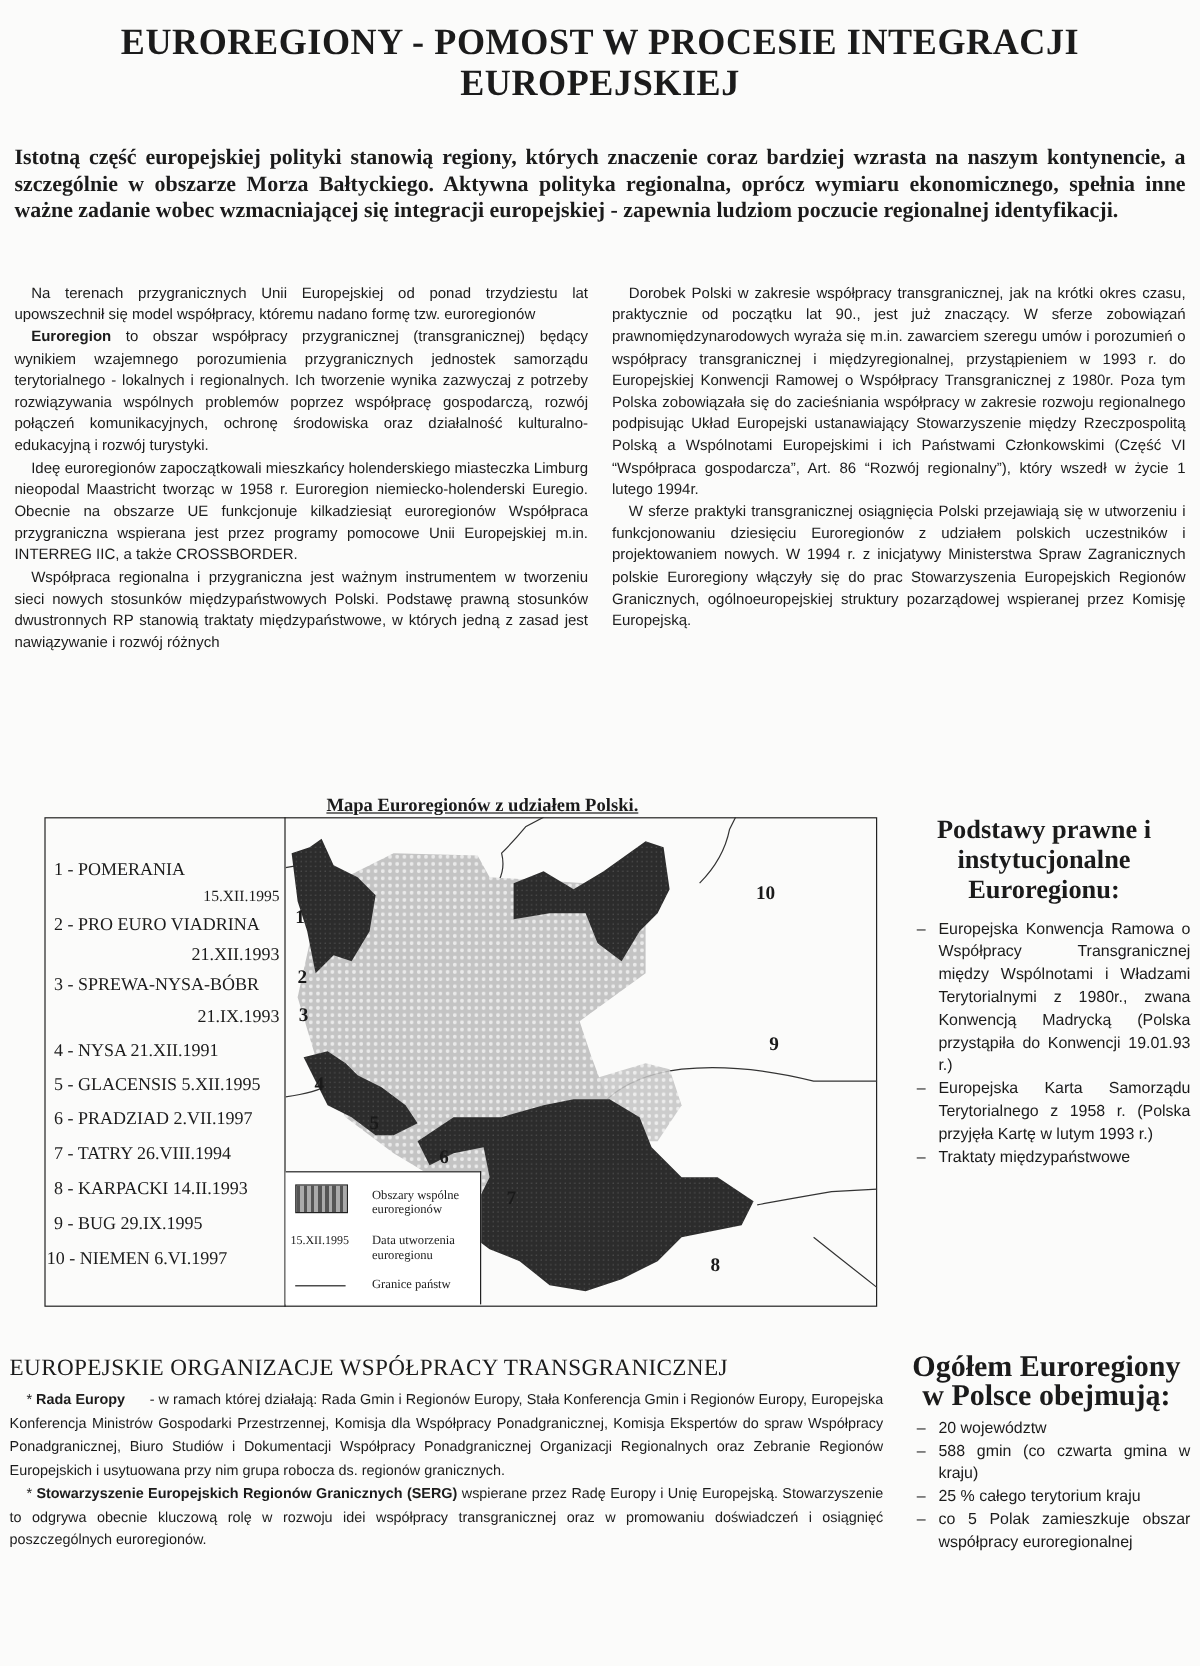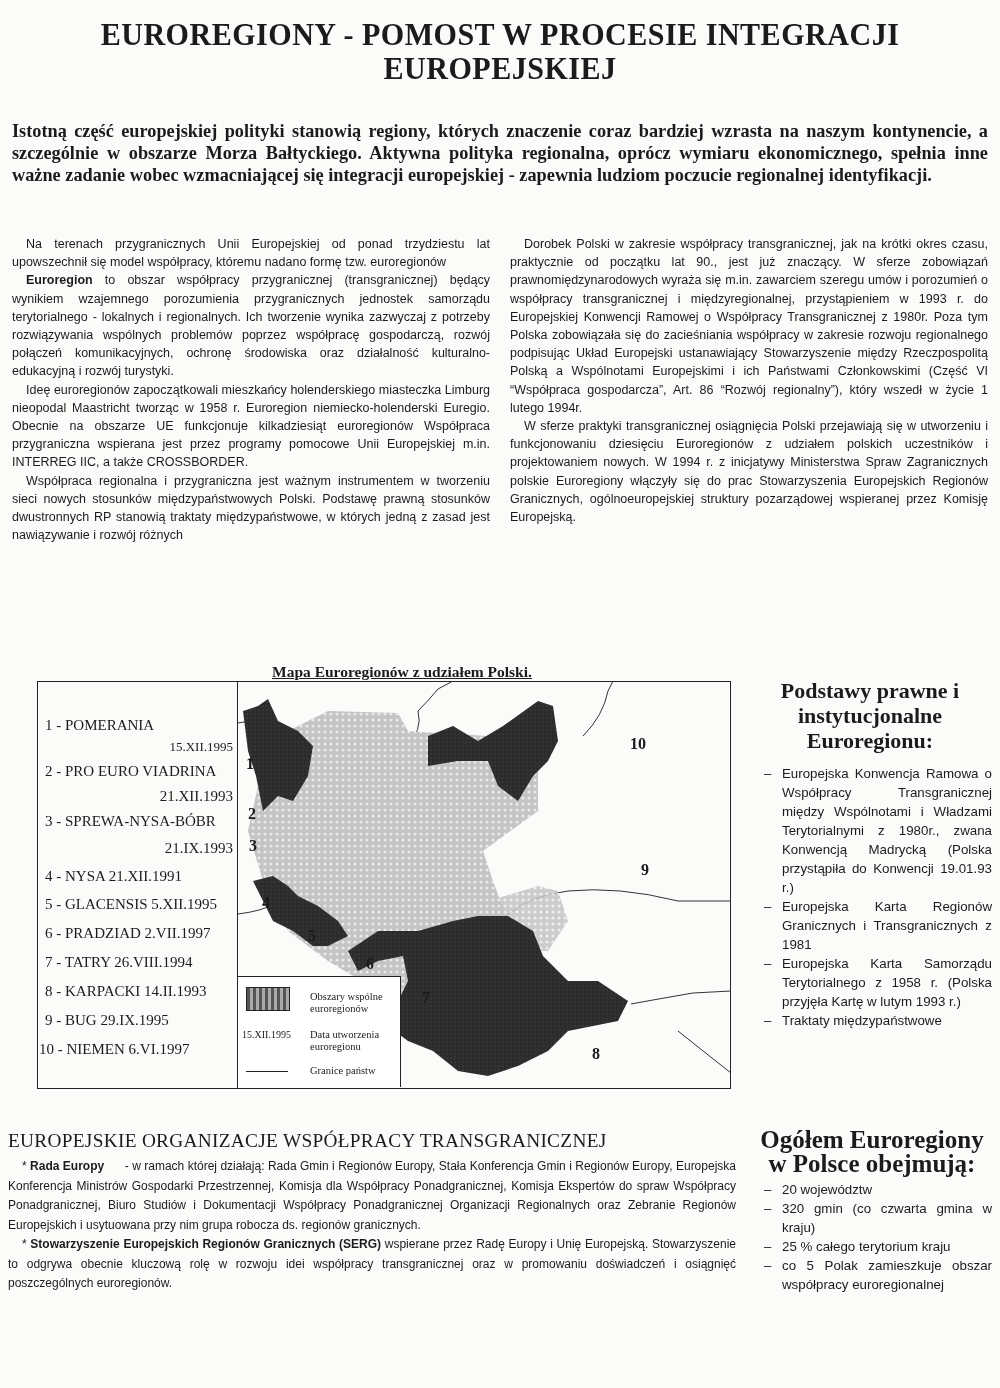--- a/index.html
+++ b/index.html
@@ -116,29 +116,28 @@
   <div style="position:absolute;left:72px;top:14px;width:86px;">Obszary wspólne euroregionów</div>
   <div style="position:absolute;left:4px;top:52px;font-size:10px;">15.XII.1995</div>
   <div style="position:absolute;left:72px;top:52px;width:88px;">Data utworzenia euroregionu</div>
   <div style="position:absolute;left:8px;top:94px;width:42px;border-top:1px solid #222;"></div>
   <div style="position:absolute;left:72px;top:88px;">Granice państw</div>
 </div>
 
 <div class="side-head" style="left:750px;top:678px;width:240px;font-size:22px;line-height:25px;">Podstawy prawne i instytucjonalne Euroregionu:</div>
 <ul class="side-list" style="left:760px;top:764px;width:232px;">
   <li>Europejska Konwencja Ramowa o Współpracy Transgranicznej między Wspólnotami i Władzami Terytorialnymi z 1980r., zwana Konwencją Madrycką (Polska przystąpiła do Konwencji 19.01.93 r.)</li>
-  <li>Europejska Karta Regionów Granicznych i Transgranicznych z 1981</li>
   <li>Europejska Karta Samorządu Terytorialnego z 1958 r. (Polska przyjęła Kartę w lutym 1993 r.)</li>
   <li>Traktaty międzypaństwowe</li>
 </ul>
 
 <div class="side-head" style="left:752px;top:1128px;width:240px;font-size:25px;line-height:24px;">Ogółem Euroregiony w Polsce obejmują:</div>
 <ul class="side-list" style="left:760px;top:1180px;width:232px;">
   <li>20 województw</li>
-  <li>320 gmin (co czwarta gmina w kraju)</li>
+  <li>588 gmin (co czwarta gmina w kraju)</li>
   <li>25 % całego terytorium kraju</li>
   <li>co 5 Polak zamieszkuje obszar współpracy euroregionalnej</li>
 </ul>
 
 <div class="org-head">EUROPEJSKIE ORGANIZACJE WSPÓŁPRACY TRANSGRANICZNEJ</div>
 <div class="org">
   <p><span>* </span><b>Rada Europy</b><span style="white-space:pre-wrap">      - w ramach której działają: Rada Gmin i Regionów Europy, Stała Konferencja Gmin i Regionów Europy, Europejska Konferencja Ministrów Gospodarki Przestrzennej, Komisja dla Współpracy Ponadgranicznej, Komisja Ekspertów do spraw Współpracy Ponadgranicznej, Biuro Studiów i Dokumentacji Współpracy Ponadgranicznej Organizacji Regionalnych oraz Zebranie Regionów Europejskich i usytuowana przy nim grupa robocza ds. regionów granicznych.</span></p>
   <p><span>* </span><b>Stowarzyszenie Europejskich Regionów Granicznych (SERG)</b><span> wspierane przez Radę Europy i Unię Europejską. Stowarzyszenie to odgrywa obecnie kluczową rolę w rozwoju idei współpracy transgranicznej oraz w promowaniu doświadczeń i osiągnięć poszczególnych euroregionów.</span></p>
 </div>
 

